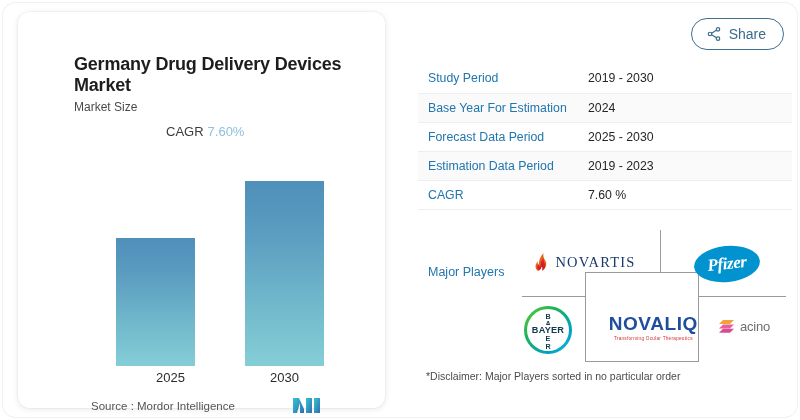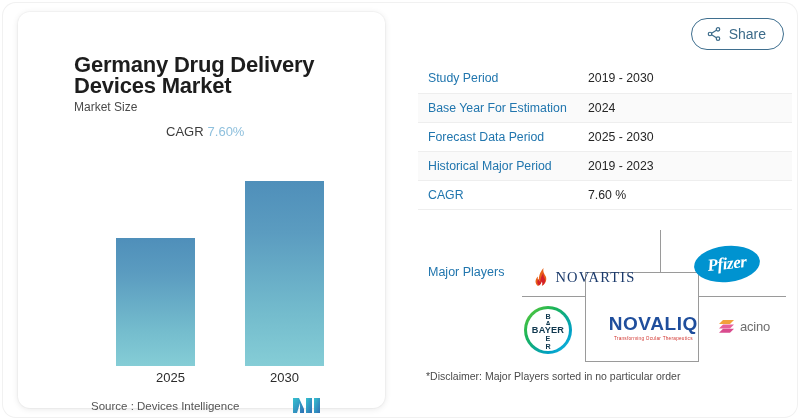--- a/index.html
+++ b/index.html
@@ -31,21 +31,21 @@
     position: absolute;
     left: 18px; top: 12px;
     width: 367px; height: 396px;
     background: #ffffff;
     border-radius: 12px;
     box-shadow: 0 1px 6px rgba(0,0,0,0.10), 0 0 0 1px rgba(0,0,0,0.025);
   }
   #chart-title {
     position: absolute; left: 56px; top: 42px;
     width: 290px;
-    font-size: 22px; font-weight: 700; line-height: 21px;
+    font-size: 18px; font-weight: 700; line-height: 21px;
     color: #1d1d1d; letter-spacing: -0.2px;
   }
   #chart-subtitle {
     position: absolute; left: 56px; top: 88px;
     font-size: 12px; color: #4a4a4a; font-weight: 400;
   }
   #cagr-line {
     position: absolute; left: 148px; top: 112px;
     font-size: 13px; color: #3c3c3c; white-space: nowrap;
   }
@@ -121,21 +121,21 @@
     width: 280px; height: 132px;
   }
   .divider { position: absolute; background: #9a9a9a; }
   #div-h       { left: 16px;  top: 66px;  width: 264px; height: 1px; }
   #div-v-top   { left: 154px; top: 0px;   width: 1px;  height: 66px; }
   #div-v-bot   { left: 154px; top: 66px;  width: 1px;  height: 66px; }
   #center-box  { position: absolute; left: 79px; top: 42px; width: 114px; height: 90px;
                  border: 1px solid #9a9a9a; background: #ffffff; }
 
   .logo-cell { position: absolute; display: flex; align-items: center; justify-content: center; }
-  #cell-novartis { left: 6px;   top: 23px;  width: 146px; height: 48px; }
+  #cell-novartis { left: 6px;   top: 8px;  width: 146px; height: 48px; }
   #cell-pfizer   { left: 166px; top: 8px;   width: 110px; height: 52px; }
   #cell-bayer    { left: 10px;  top: 72px;  width: 64px;  height: 56px; }
   #cell-novaliq  { left: 80px;  top: 72px;  width: 112px; height: 50px; z-index: 3; justify-content: flex-end; }
   #cell-acino    { left: 196px; top: 78px;  width: 84px;  height: 36px; }
 
   
   .novartis { display: flex; align-items: center; gap: 7px; }
   .novartis-word {
     font-family: "Liberation Serif", serif;
     font-size: 14.5px; letter-spacing: 1.2px; color: #1b3a6b; font-weight: 400;
@@ -206,21 +206,21 @@
     </div>
 
     <div class="bar" id="bar-2025"></div>
     <div class="bar" id="bar-2030"></div>
 
     <div class="bar-label" id="label-2025">2025</div>
     <div class="bar-label" id="label-2030">2030</div>
 
     <div id="source-line">
       <span>Source :</span>
-      <span>Devices Intelligence</span>
+      <span>Mordor Intelligence</span>
     </div>
 
     <svg id="mi-logo" viewBox="0 0 34 20">
       <defs>
         <linearGradient id="mig" x1="0" y1="0" x2="1" y2="1">
           <stop offset="0%" stop-color="#35c2cf"></stop>
           <stop offset="100%" stop-color="#2f6fb5"></stop>
         </linearGradient>
       </defs>
       <path d="M2 18 L2 3 L8 3 L13 14 L13 18 L9 18 L9 8 L6 18 Z" fill="url(#mig)"></path>
@@ -250,21 +250,21 @@
         </tr>
         <tr class="alt">
           <td class="k">Base Year For Estimation</td>
           <td class="v">2024</td>
         </tr>
         <tr>
           <td class="k">Forecast Data Period</td>
           <td class="v">2025 - 2030</td>
         </tr>
         <tr class="alt">
-          <td class="k">Historical Major Period</td>
+          <td class="k">Estimation Data Period</td>
           <td class="v">2019 - 2023</td>
         </tr>
         <tr>
           <td class="k">CAGR</td>
           <td class="v">7.60 %</td>
         </tr>
       </tbody>
     </table>
 
     <div id="major-players-title">Major Players</div>

